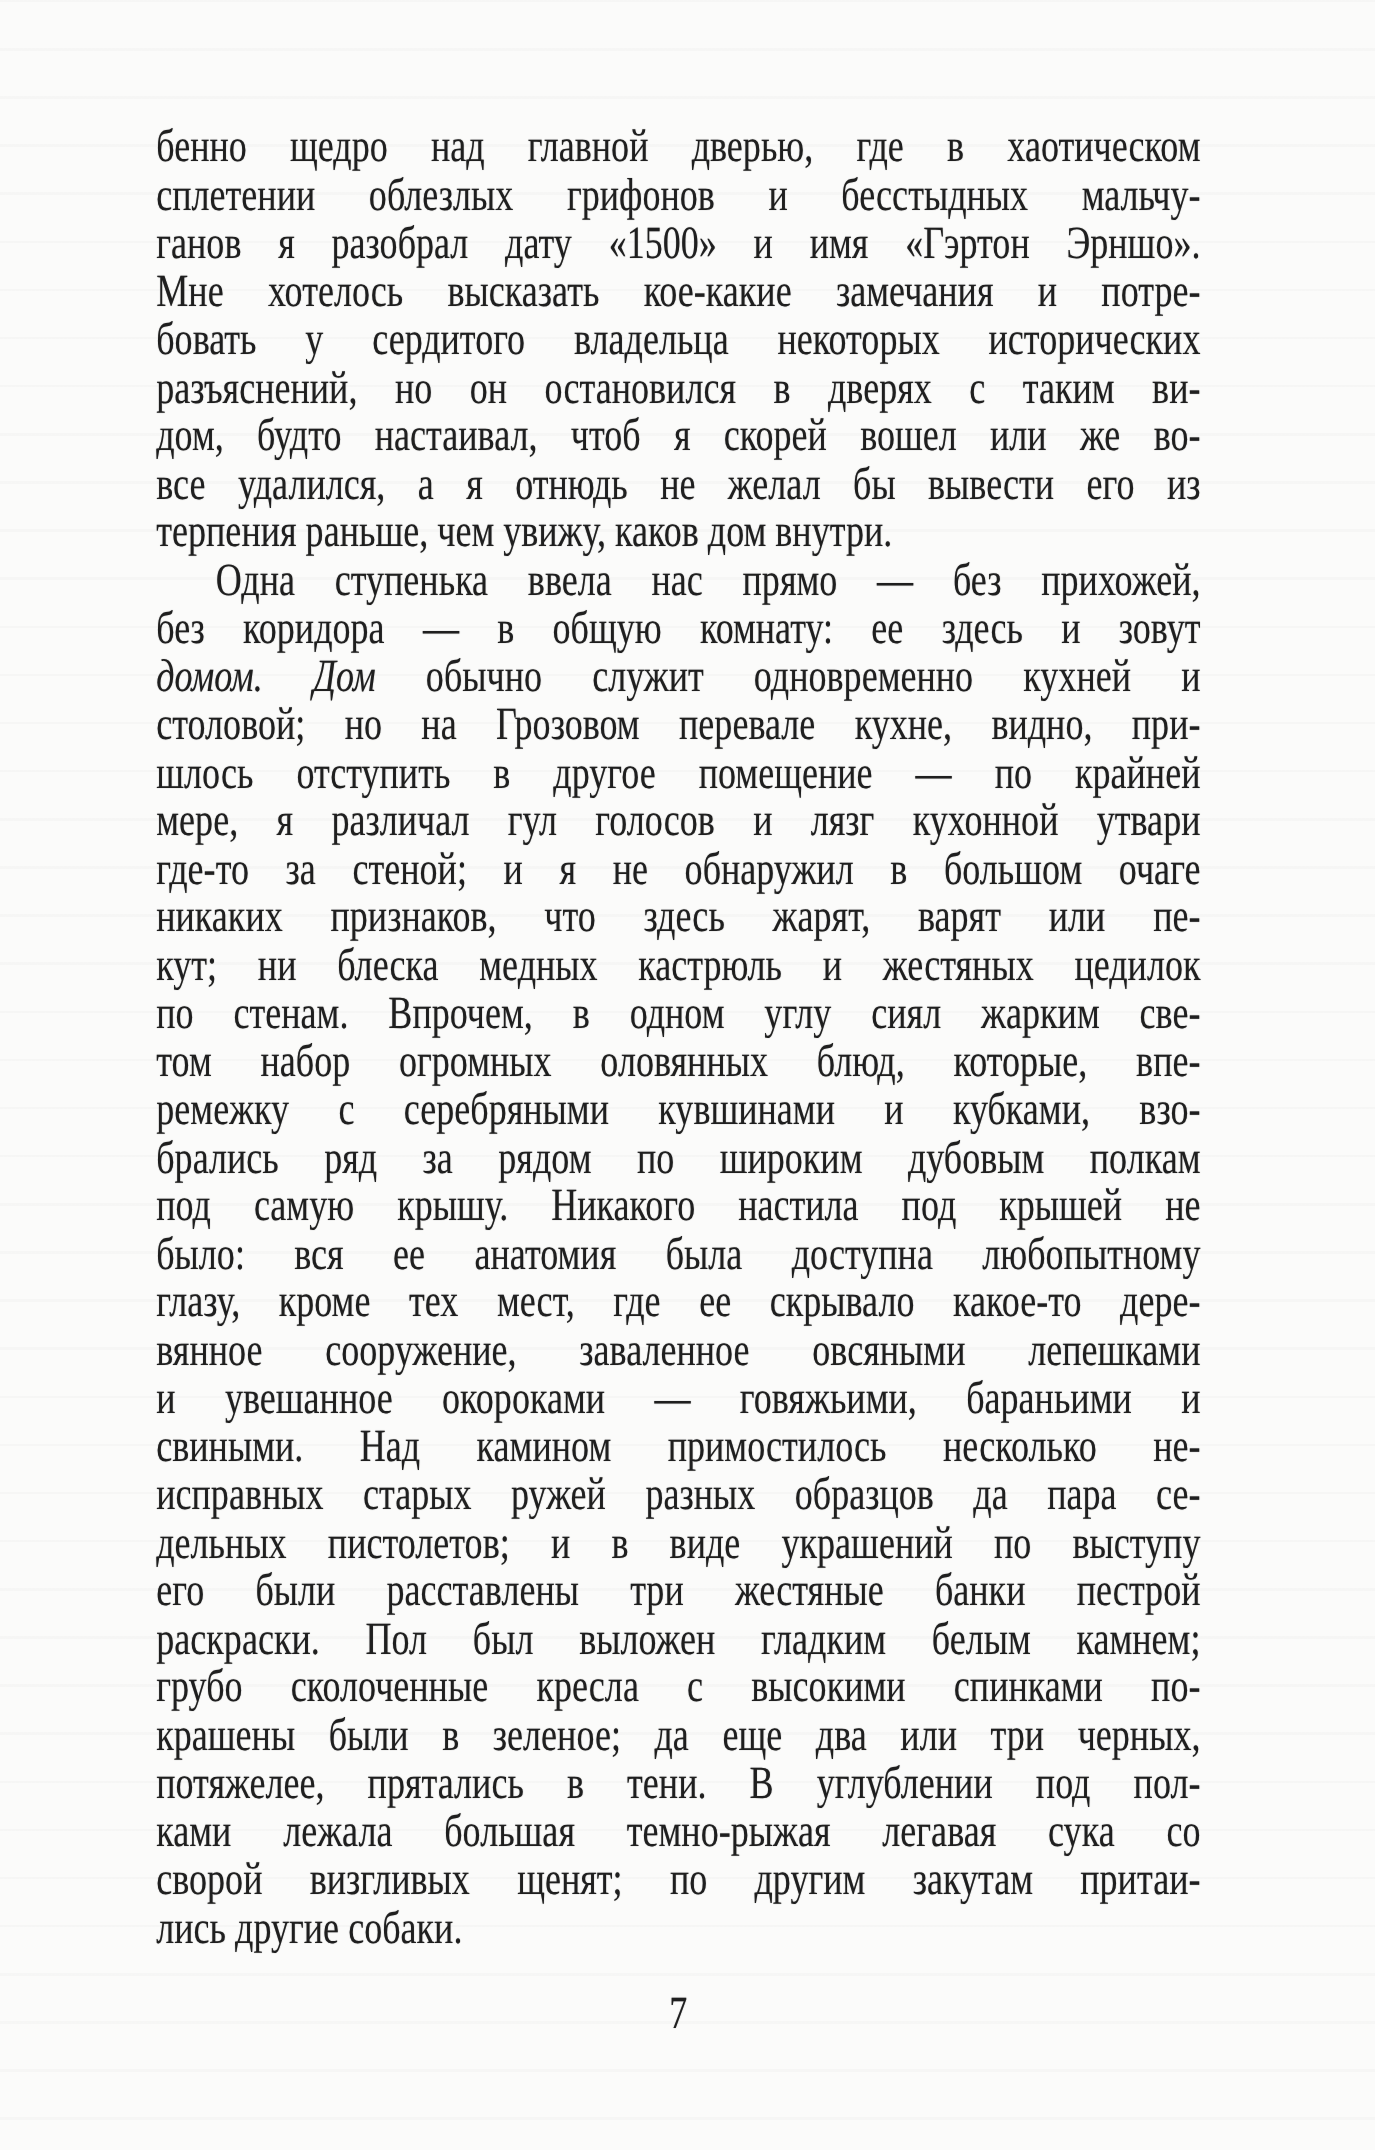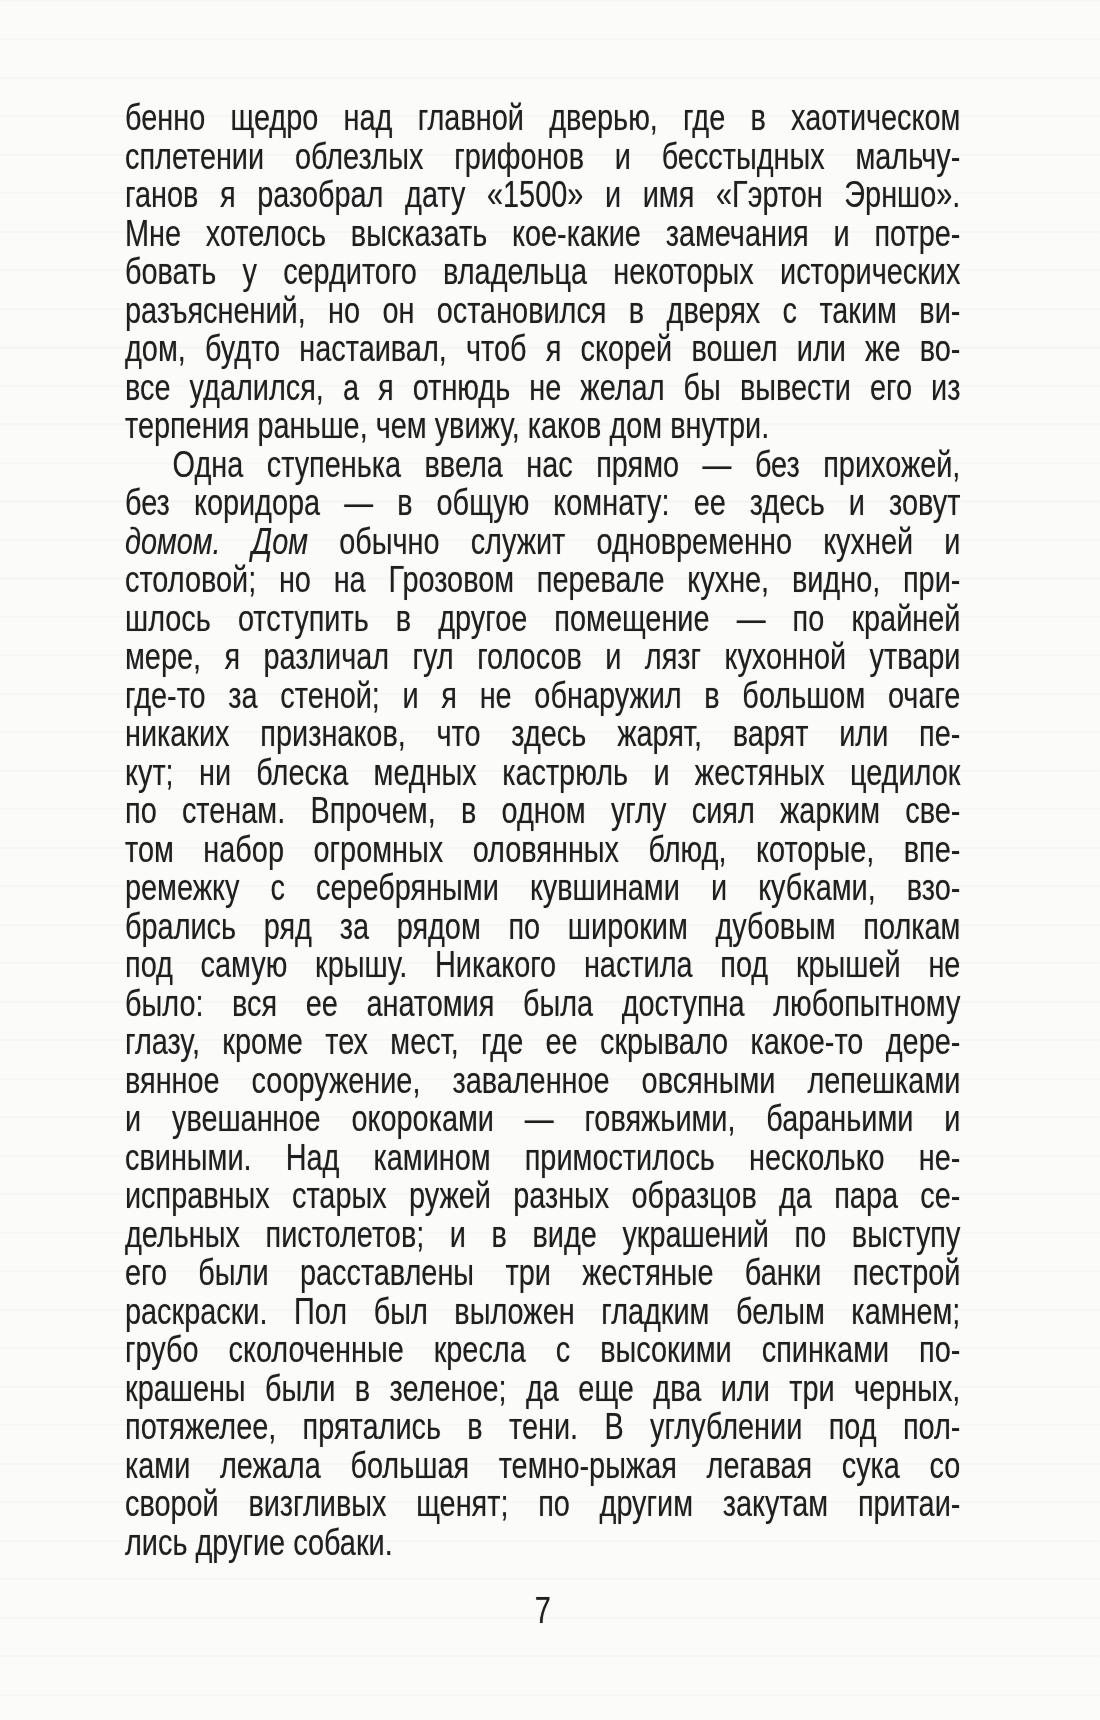--- a/index.html
+++ b/index.html
@@ -6,21 +6,21 @@
     margin: 0;
     padding: 0;
     background: #ffffff;
   }
   .page {
     position: relative;
     width: 1100px;
     height: 1720px;
     background: var(--page-bg, #fbfbfa);
     overflow: hidden;
-    font-family: Liberation Sans, sans-serif;
+    font-family: Liberation Serif, serif;
     color: var(--text-color, #1f1f1f);
   }
   
   .page::before {
     content: "";
     position: absolute;
     inset: 0;
     background: repeating-linear-gradient(
       to bottom,
       rgba(0,0,0,0.018) 0px,

